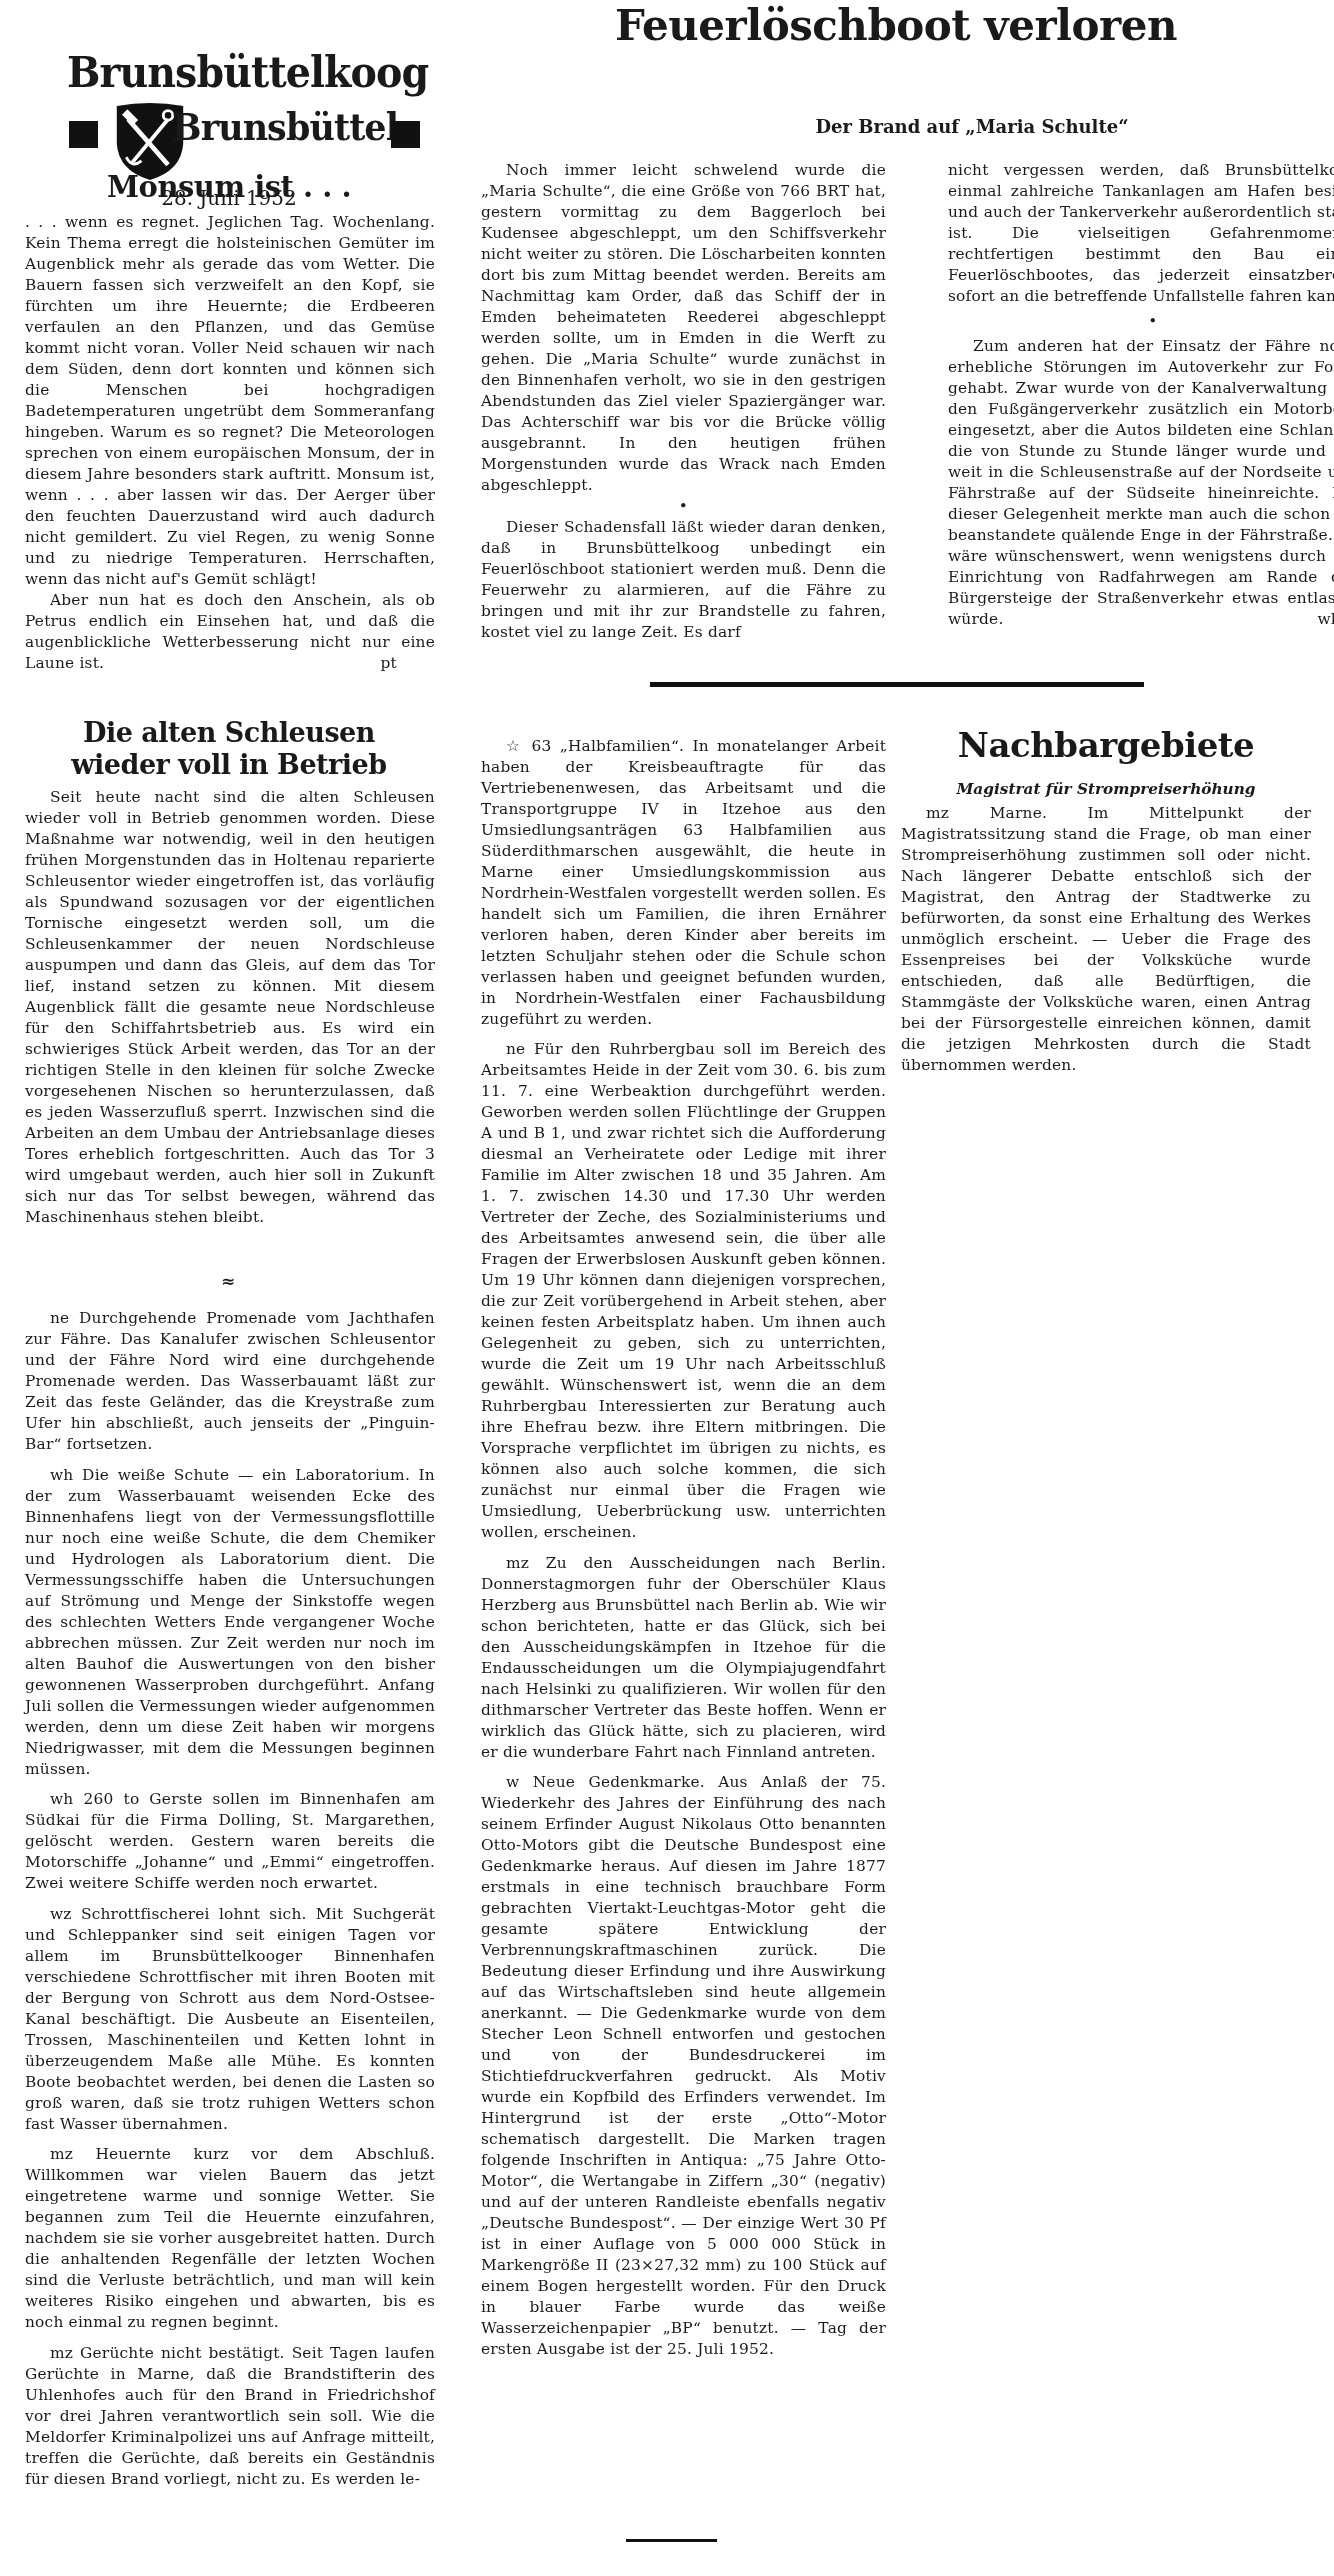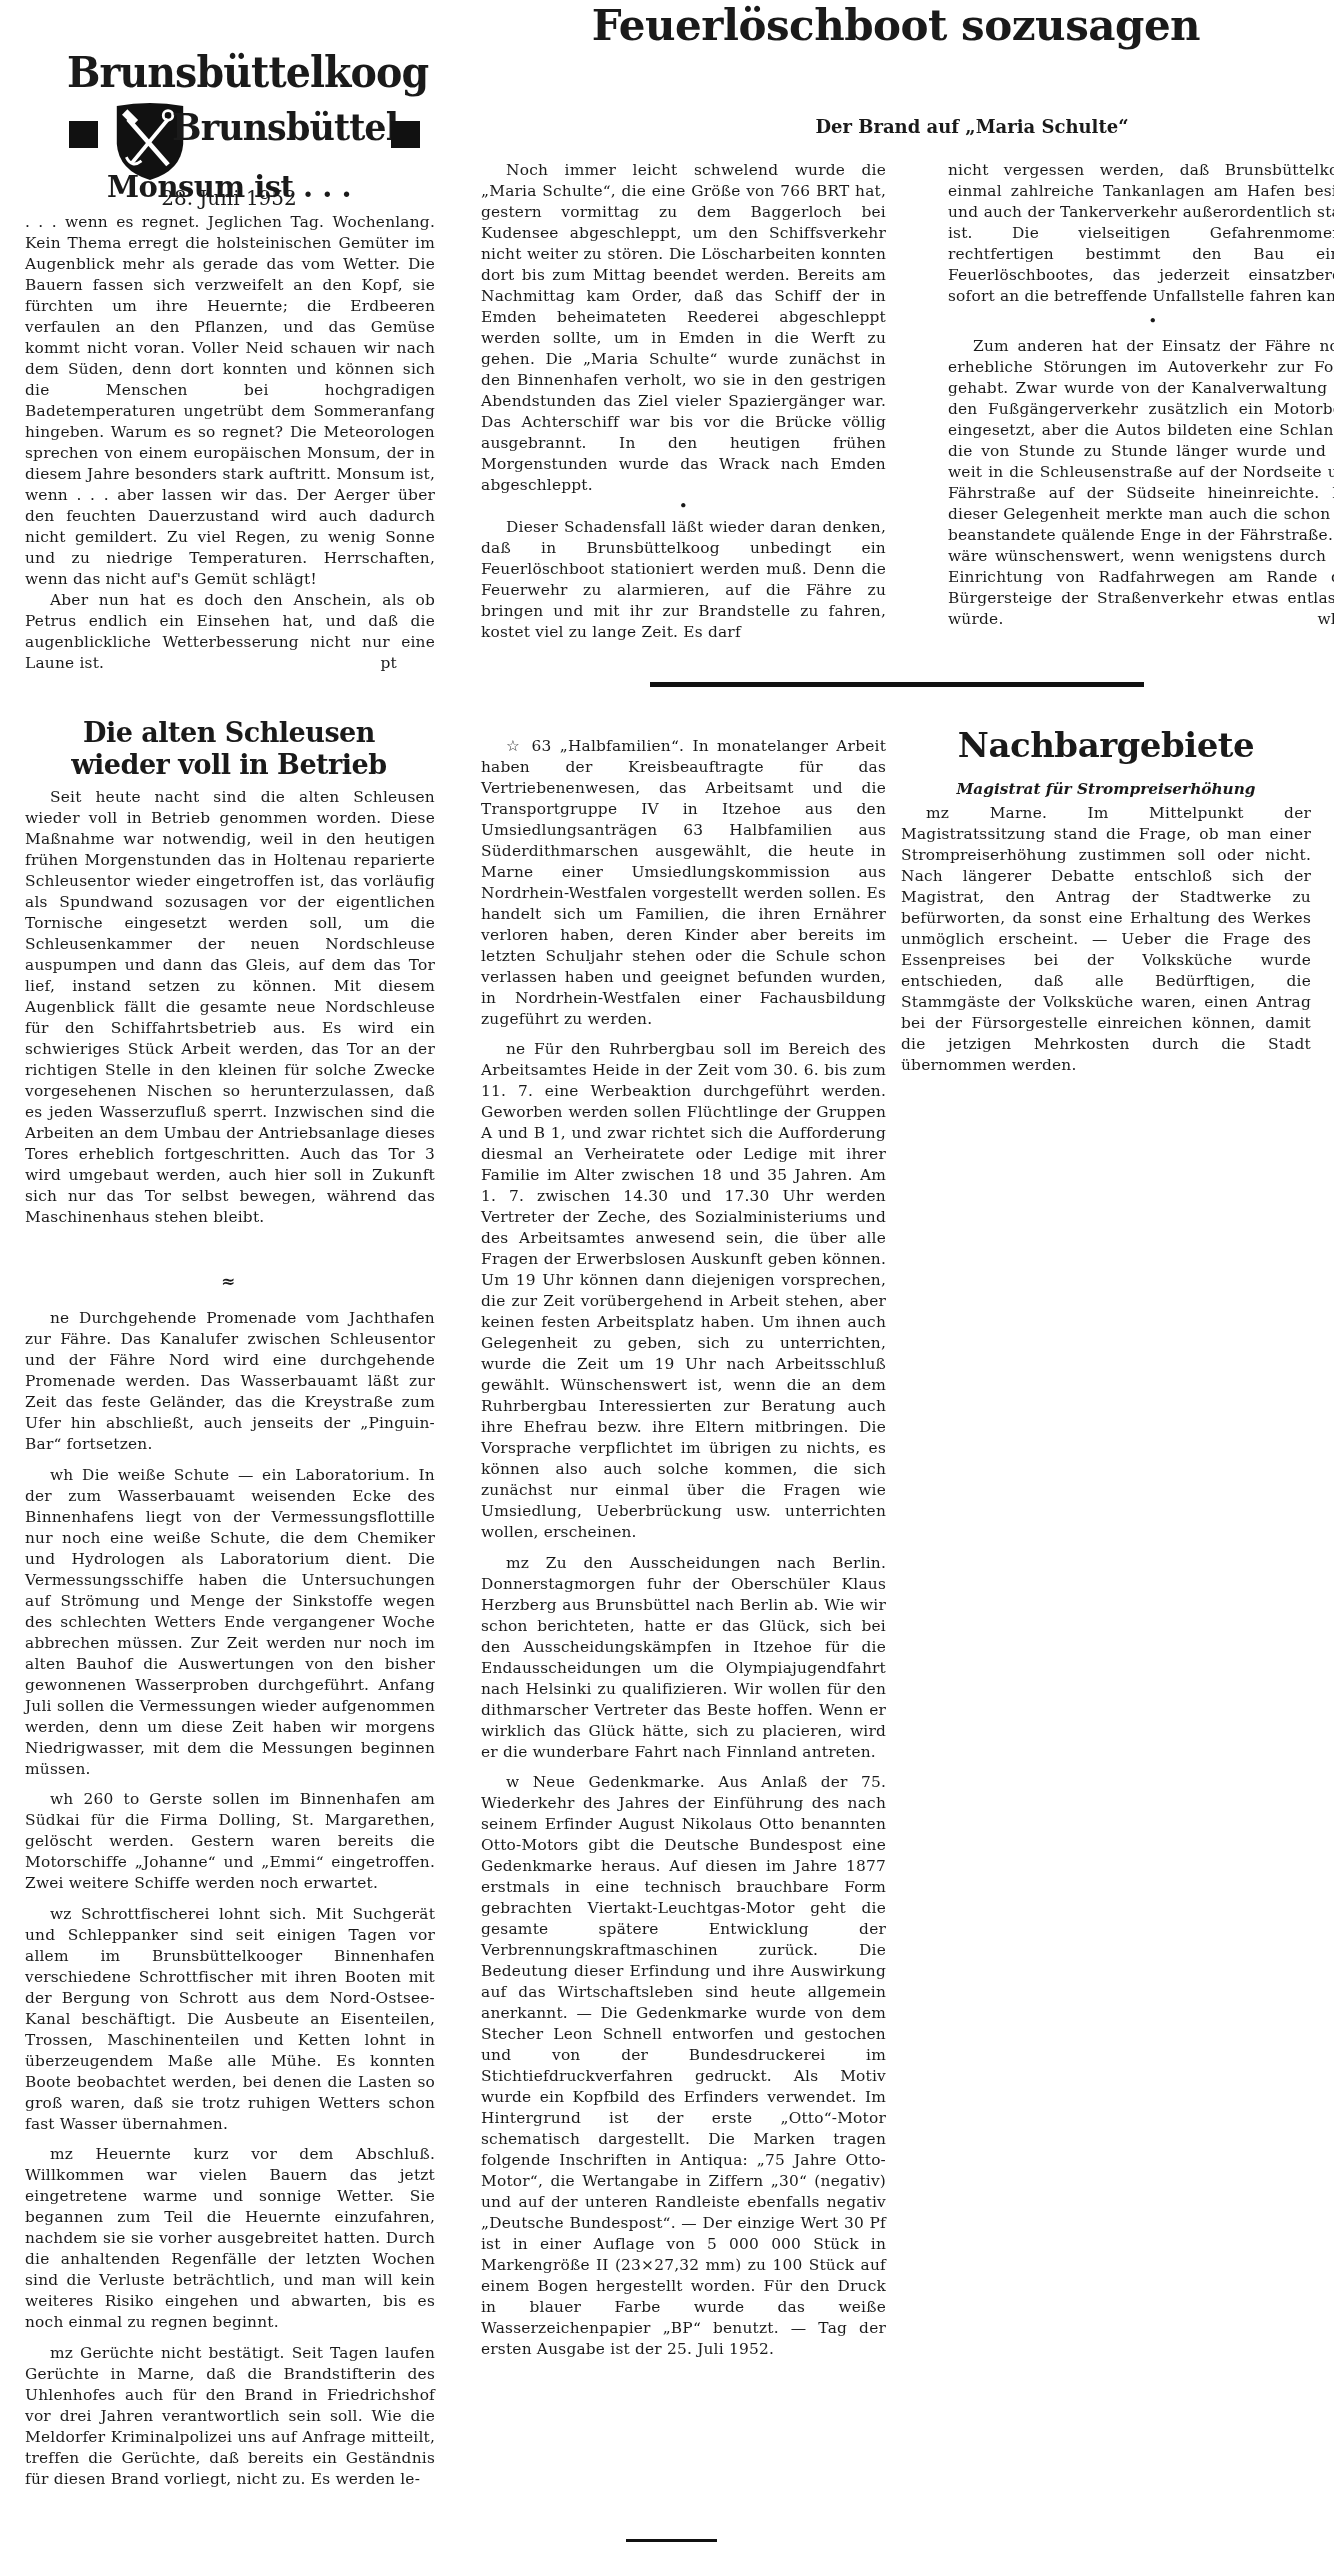--- a/index.html
+++ b/index.html
@@ -80,21 +80,21 @@
 <div class="col" style="left:25px;top:1308px;width:410px;">
   <p><span>ne</span> <span class="b">Durchgehende Promenade vom Jachthafen zur Fähre.</span> <span>Das Kanalufer zwischen Schleusentor und der Fähre Nord wird eine durchgehende Promenade werden. Das Wasserbauamt läßt zur Zeit das feste Geländer, das die Kreystraße zum Ufer hin abschließt, auch jenseits der „Pinguin-Bar“ fortsetzen.</span></p>
   <p class="gap"><span>wh</span> <span class="b">Die weiße Schute — ein Laboratorium.</span> <span>In der zum Wasserbauamt weisenden Ecke des Binnenhafens liegt von der Vermessungsflottille nur noch eine weiße Schute, die dem Chemiker und Hydrologen als Laboratorium dient. Die Vermessungsschiffe haben die Untersuchungen auf Strömung und Menge der Sinkstoffe wegen des schlechten Wetters Ende vergangener Woche abbrechen müssen. Zur Zeit werden nur noch im alten Bauhof die Auswertungen von den bisher gewonnenen Wasserproben durchgeführt. Anfang Juli sollen die Vermessungen wieder aufgenommen werden, denn um diese Zeit haben wir morgens Niedrigwasser, mit dem die Messungen beginnen müssen.</span></p>
   <p class="gap"><span>wh</span> <span class="b">260 to Gerste</span> <span>sollen im Binnenhafen am Südkai für die Firma Dolling, St. Margarethen, gelöscht werden. Gestern waren bereits die Motorschiffe „Johanne“ und „Emmi“ eingetroffen. Zwei weitere Schiffe werden noch erwartet.</span></p>
   <p class="gap"><span>wz</span> <span class="b">Schrottfischerei lohnt sich.</span> <span>Mit Suchgerät und Schleppanker sind seit einigen Tagen vor allem im Brunsbüttelkooger Binnenhafen verschiedene Schrottfischer mit ihren Booten mit der Bergung von Schrott aus dem Nord-Ostsee-Kanal beschäftigt. Die Ausbeute an Eisenteilen, Trossen, Maschinenteilen und Ketten lohnt in überzeugendem Maße alle Mühe. Es konnten Boote beobachtet werden, bei denen die Lasten so groß waren, daß sie trotz ruhigen Wetters schon fast Wasser übernahmen.</span></p>
   <p class="gap"><span>mz</span> <span class="b">Heuernte kurz vor dem Abschluß.</span> <span>Willkommen war vielen Bauern das jetzt eingetretene warme und sonnige Wetter. Sie begannen zum Teil die Heuernte einzufahren, nachdem sie sie vorher ausgebreitet hatten. Durch die anhaltenden Regenfälle der letzten Wochen sind die Verluste beträchtlich, und man will kein weiteres Risiko eingehen und abwarten, bis es noch einmal zu regnen beginnt.</span></p>
   <p class="gap"><span>mz</span> <span class="b">Gerüchte nicht bestätigt.</span> <span>Seit Tagen laufen Gerüchte in Marne, daß die Brandstifterin des Uhlenhofes auch für den Brand in Friedrichshof vor drei Jahren verantwortlich sein soll. Wie die Meldorfer Kriminalpolizei uns auf Anfrage mitteilt, treffen die Gerüchte, daß bereits ein Geständnis für diesen Brand vorliegt, nicht zu. Es werden le-</span></p>
 </div>
 
 <h1 class="big" style="left:467px;top:1.9px;width:858px;font-size:42px;line-height:48px;">
-  <span>Feuerlöschboot sozusagen</span><br>
+  <span>Feuerlöschboot verloren</span><br>
 </h1>
 <div class="kicker" style="left:705px;top:116px;width:534px;">Der Brand auf „Maria Schulte“</div>
 
 <div class="col" style="left:481px;top:160px;width:405px;">
   <p>Noch immer leicht schwelend wurde die „Maria Schulte“, die eine Größe von 766 BRT hat, gestern vormittag zu dem Baggerloch bei Kudensee abgeschleppt, um den Schiffsverkehr nicht weiter zu stören. Die Löscharbeiten konnten dort bis zum Mittag beendet werden. Bereits am Nachmittag kam Order, daß das Schiff der in Emden beheimateten Reederei abgeschleppt werden sollte, um in Emden in die Werft zu gehen. Die „Maria Schulte“ wurde zunächst in den Binnenhafen verholt, wo sie in den gestrigen Abendstunden das Ziel vieler Spaziergänger war. Das Achterschiff war bis vor die Brücke völlig ausgebrannt. In den heutigen frühen Morgenstunden wurde das Wrack nach Emden abgeschleppt.</p>
   <div style="text-align:center;line-height:21px;">•</div>
   <p>Dieser Schadensfall läßt wieder daran denken, daß in Brunsbüttelkoog unbedingt ein Feuerlöschboot stationiert werden muß. Denn die Feuerwehr zu alarmieren, auf die Fähre zu bringen und mit ihr zur Brandstelle zu fahren, kostet viel zu lange Zeit. Es darf</p>
 </div>
 <div class="col" style="left:948px;top:160px;width:410px;">
   <p class="noind">nicht vergessen werden, daß Brunsbüttelkoog einmal zahlreiche Tankanlagen am Hafen besitzt und auch der Tankerverkehr außerordentlich stark ist. Die vielseitigen Gefahrenmomente rechtfertigen bestimmt den Bau eines Feuerlöschbootes, das jederzeit einsatzbereit, sofort an die betreffende Unfallstelle fahren kann.</p>

